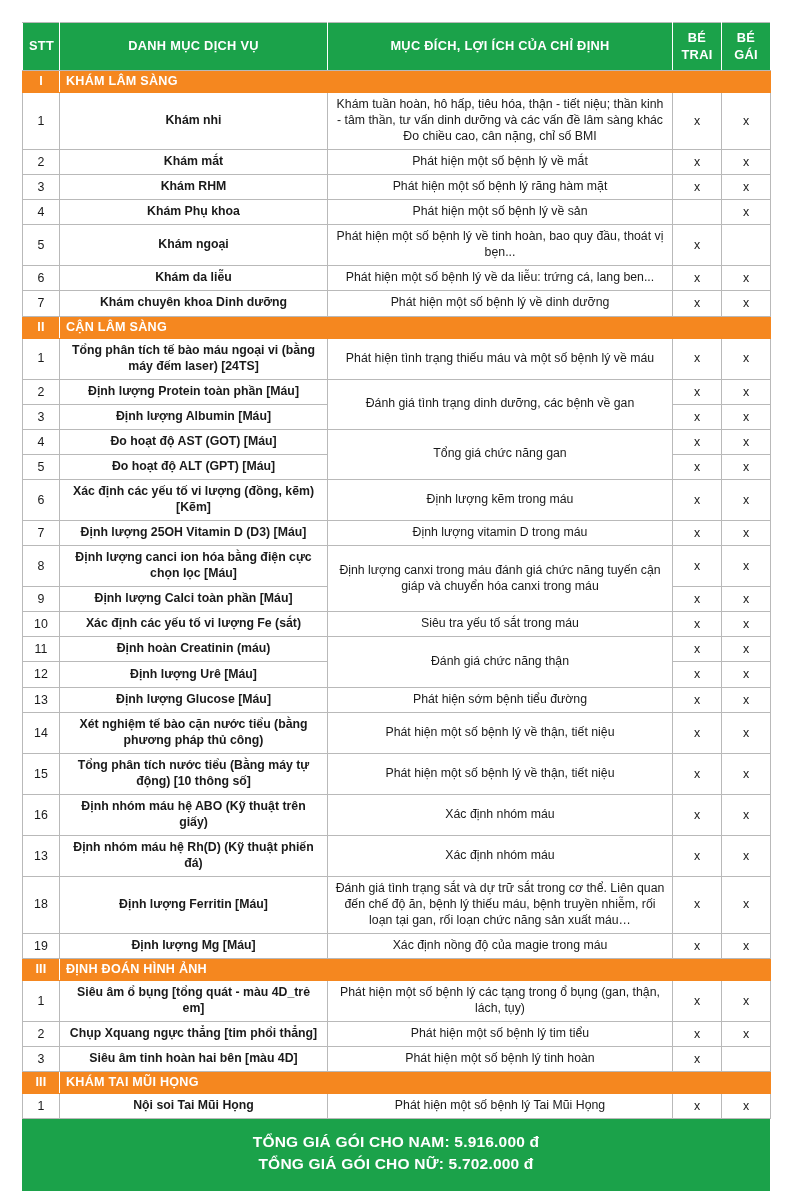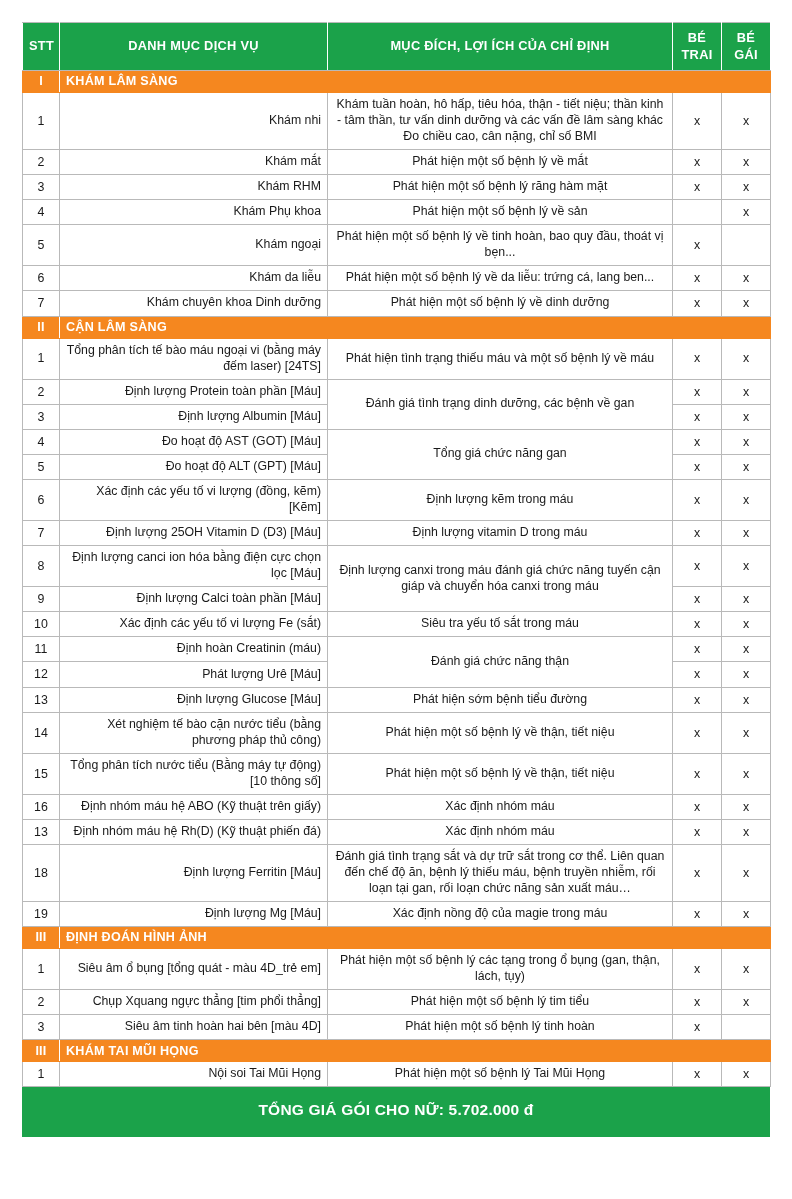--- a/index.html
+++ b/index.html
@@ -84,21 +84,21 @@
     border-right: 1px solid #ffffff;
   }
   tr.section td.sec-blank {
     border-left: 1px solid #ffffff;
   }
   tr.section td.sec-mark {
     border-left: 1px solid #ffffff;
   }
 
   td.stt   { text-align: center; font-size: 12.4px; }
-  td.name  { text-align: right; }
+  td.name  { text-align: center; font-weight: bold; }
   td.purp  { text-align: center; }
   td.mark  { text-align: center; font-size: 12.4px; }
 
   
   .total-box {
     width: 748px;
     background: #1ba24a;
     color: #ffffff;
     text-align: center;
     font-weight: bold;
@@ -272,21 +272,21 @@
         </tr>
         <tr>
           <td class="stt">11</td>
           <td class="name">Định hoàn Creatinin (máu)</td>
           <td class="purp" rowspan="2">Đánh giá chức năng thận</td>
           <td class="mark">x</td>
           <td class="mark">x</td>
         </tr>
         <tr>
           <td class="stt">12</td>
-          <td class="name">Phát lượng Urê [Máu]</td>
+          <td class="name">Định lượng Urê [Máu]</td>
           <td class="mark">x</td>
           <td class="mark">x</td>
         </tr>
         <tr>
           <td class="stt">13</td>
           <td class="name">Định lượng Glucose [Máu]</td>
           <td class="purp">Phát hiện sớm bệnh tiểu đường</td>
           <td class="mark">x</td>
           <td class="mark">x</td>
         </tr>
@@ -371,16 +371,17 @@
           <td class="stt">1</td>
           <td class="name">Nội soi Tai Mũi Họng</td>
           <td class="purp">Phát hiện một số bệnh lý Tai Mũi Họng</td>
           <td class="mark">x</td>
           <td class="mark">x</td>
         </tr>
       </tbody>
   </table>
 
   <div class="total-box">
+    <div>TỔNG GIÁ GÓI CHO NAM: 5.916.000 đ</div>
     <div>TỔNG GIÁ GÓI CHO NỮ: 5.702.000 đ</div>
   </div>
 
 </div>
 
 </body></html>

